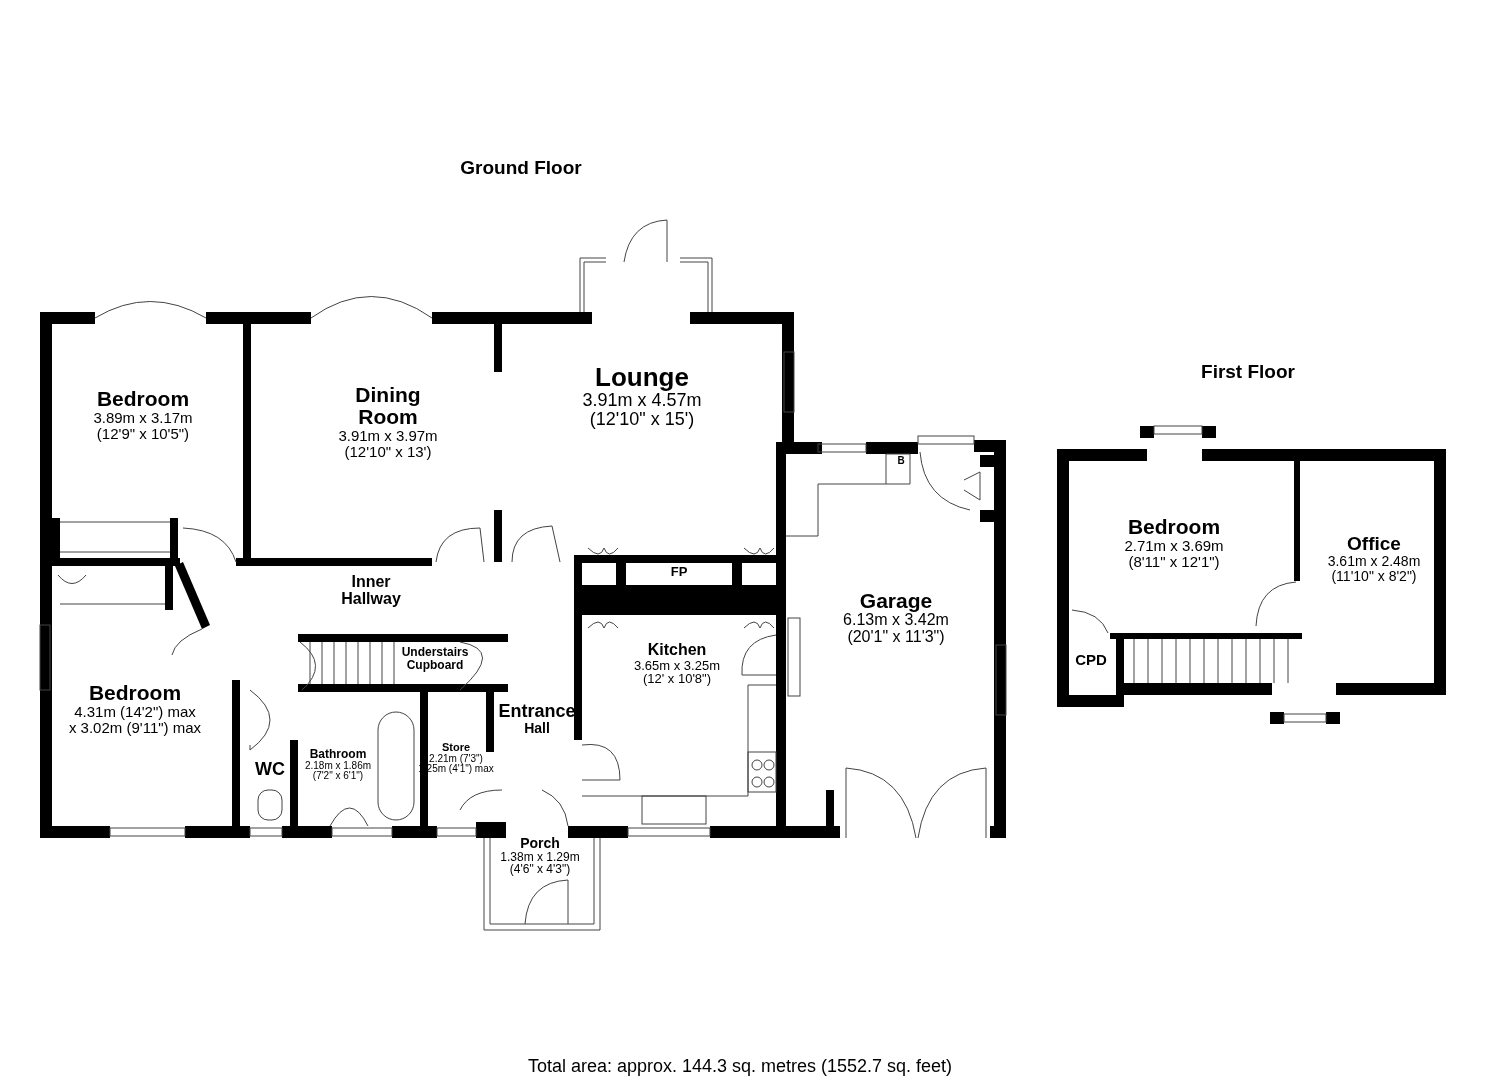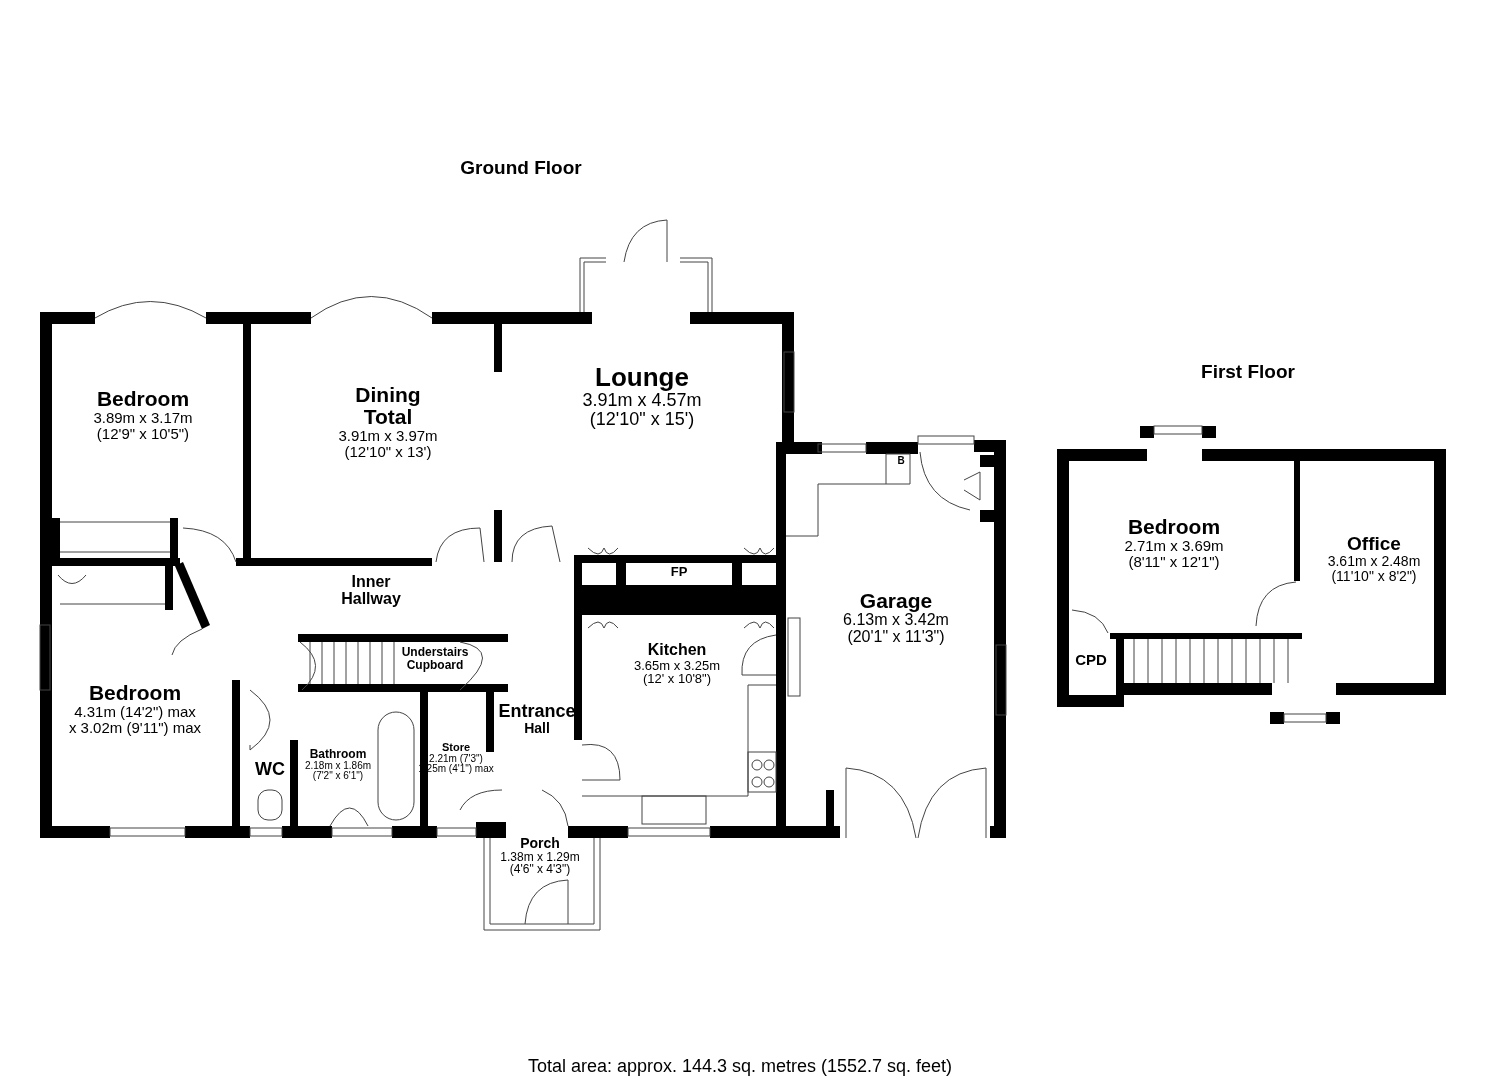--- a/index.html
+++ b/index.html
@@ -185,21 +185,21 @@
 <div class="lbl title" style="left:521px; top:158px;">Ground Floor</div>
 <div class="lbl title" style="left:1248px; top:362px;">First Floor</div>
 
 <div class="lbl" style="left:143px; top:388px;">
   <div class="rname n-lg">Bedroom</div>
   <div class="rdim">3.89m x 3.17m</div>
   <div class="rdim">(12'9" x 10'5")</div>
 </div>
 <div class="lbl" style="left:388px; top:384px;">
   <div class="rname n-lg">Dining</div>
-  <div class="rname n-lg">Total</div>
+  <div class="rname n-lg">Room</div>
   <div class="rdim">3.91m x 3.97m</div>
   <div class="rdim">(12'10" x 13')</div>
 </div>
 <div class="lbl" style="left:642px; top:364px;">
   <div class="rname n-xl">Lounge</div>
   <div class="d-lg">3.91m x 4.57m</div>
   <div class="d-lg">(12'10" x 15')</div>
 </div>
 <div class="lbl" style="left:371px; top:574px;">
   <div class="rname n-md">Inner</div>

